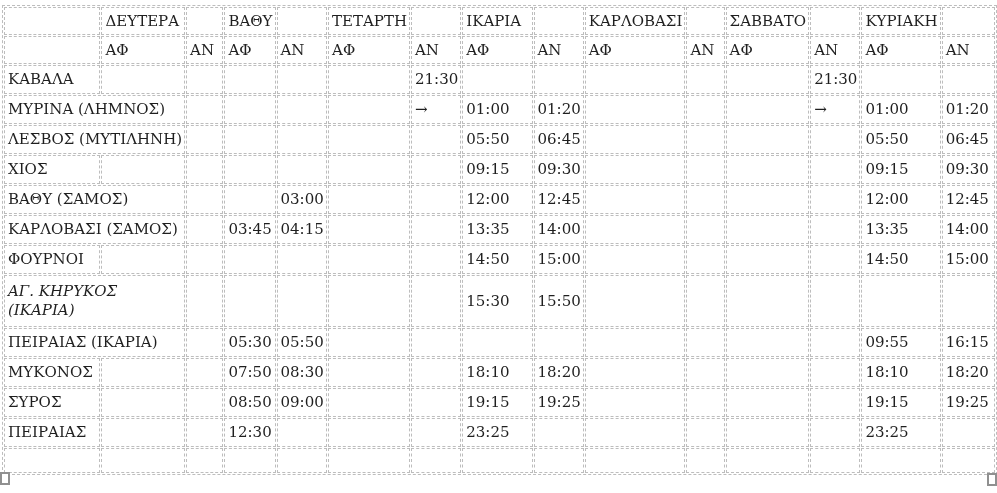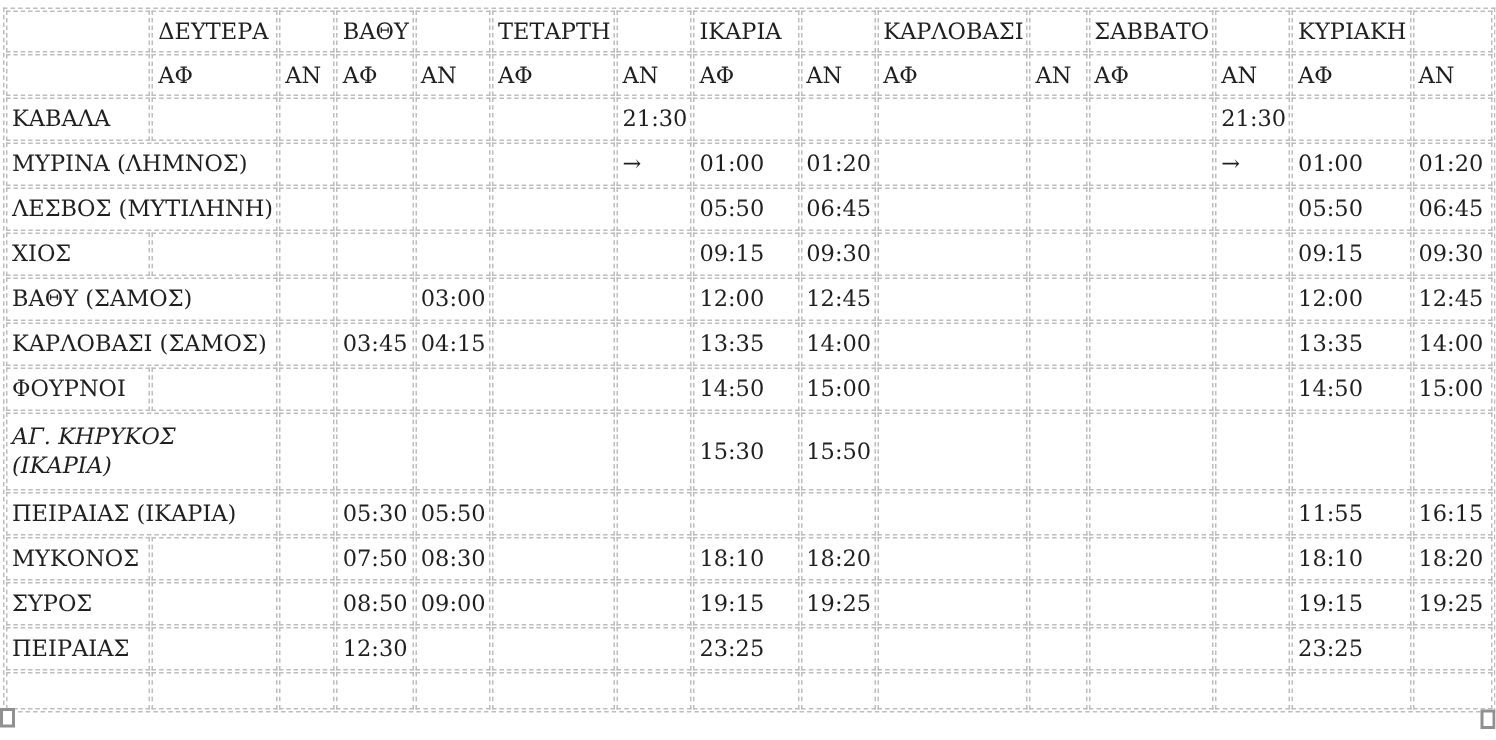--- a/index.html
+++ b/index.html
@@ -249,21 +249,21 @@
         <td>05:30</td>
         <td>05:50</td>
         <td></td>
         <td></td>
         <td></td>
         <td></td>
         <td></td>
         <td></td>
         <td></td>
         <td></td>
-        <td>11:55</td>
+        <td>09:55</td>
         <td>16:15</td>
       </tr>
       <tr>
         <td colspan="1" class="station-cell">ΜΥΚΟΝΟΣ</td>
         <td></td>
         <td></td>
         <td>07:50</td>
         <td>08:30</td>
         <td></td>
         <td></td>

